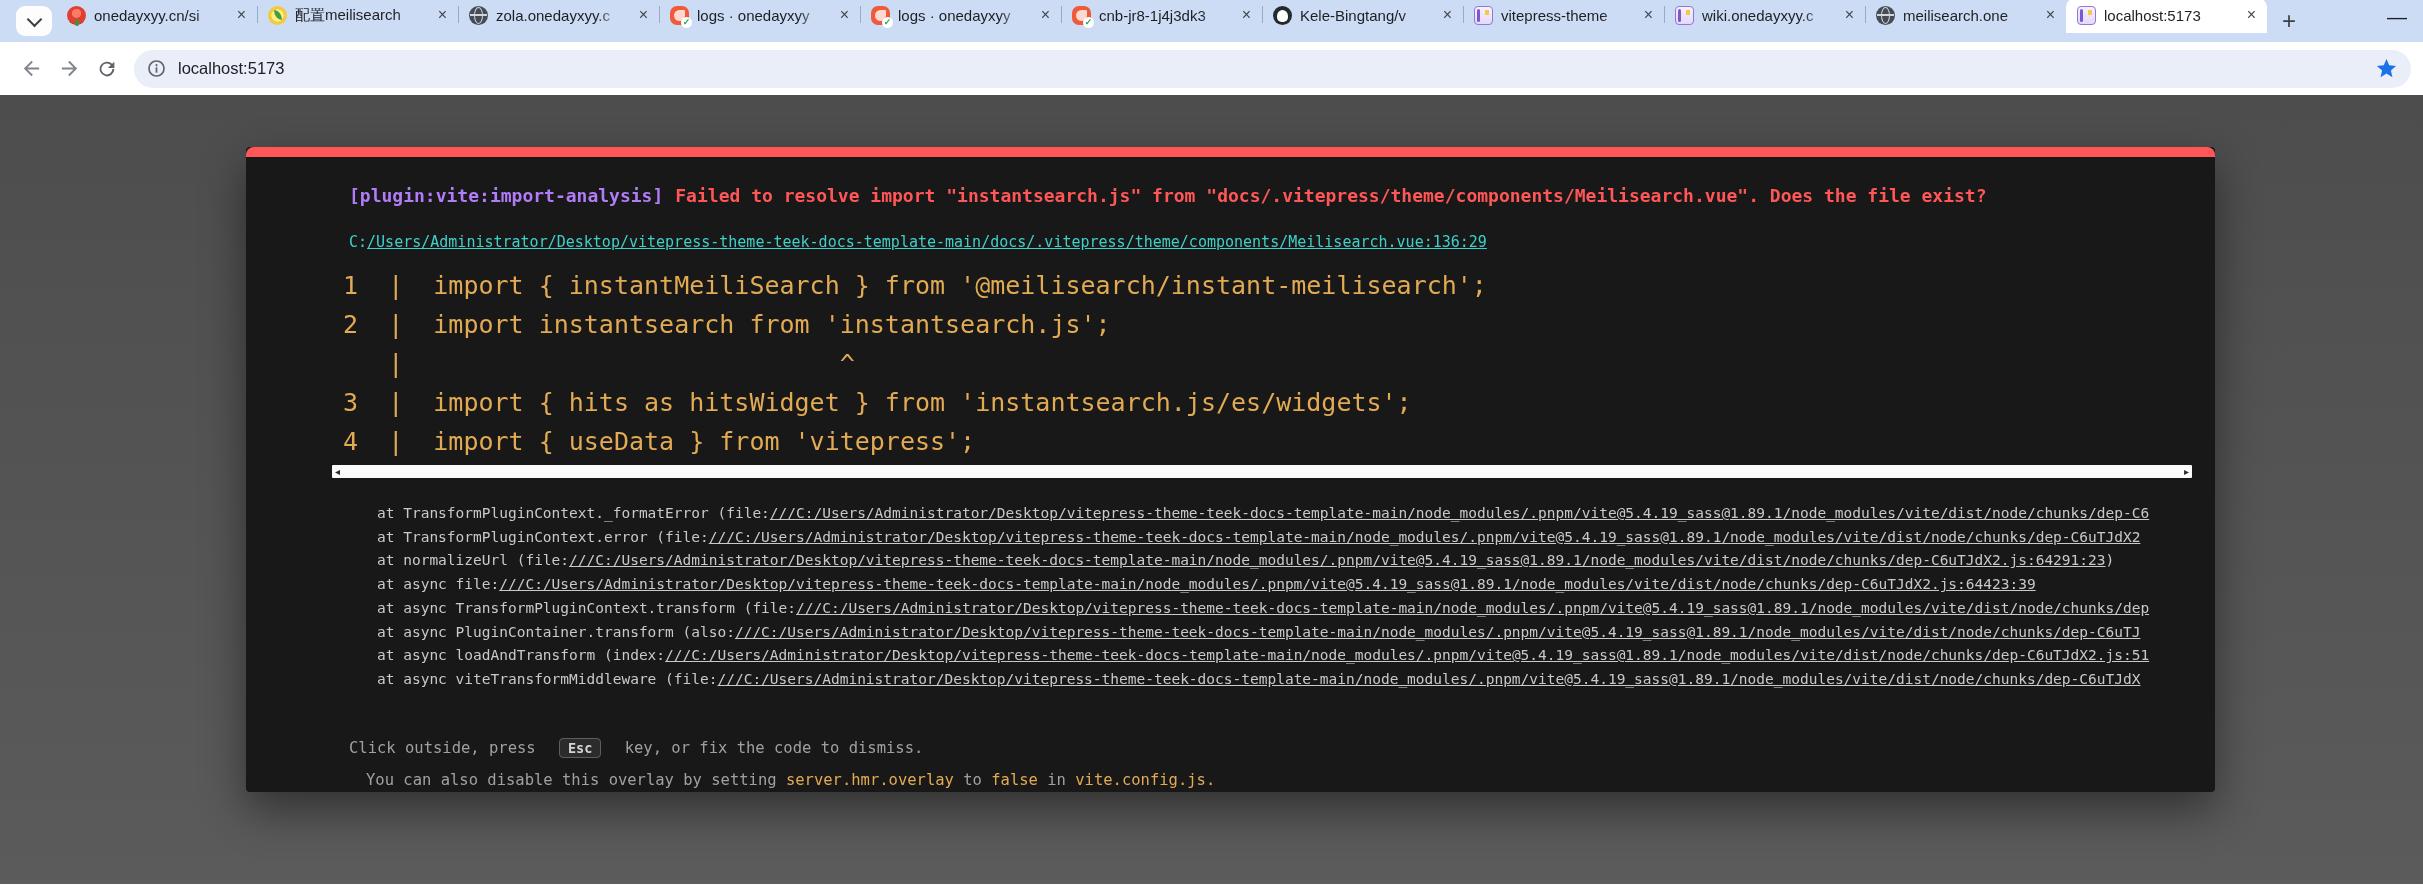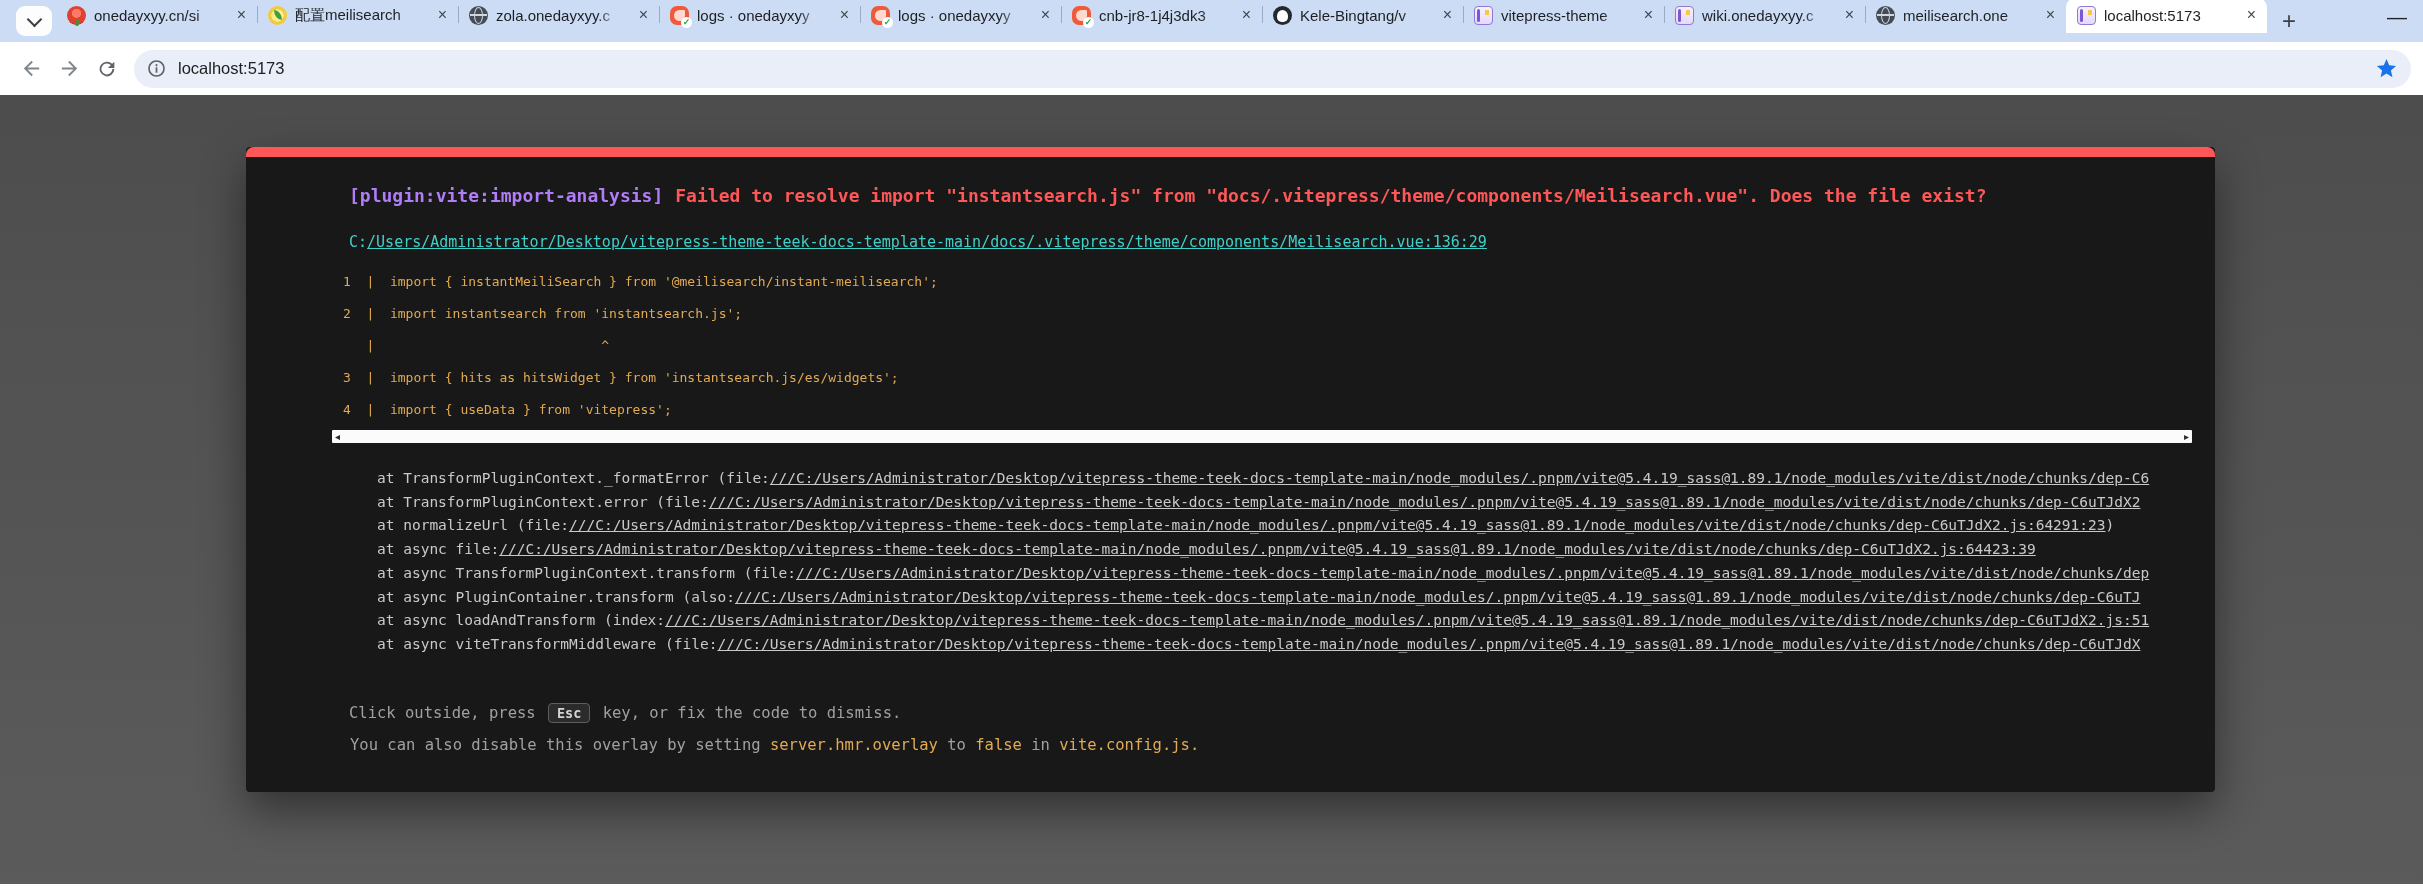--- a/index.html
+++ b/index.html
@@ -70,36 +70,36 @@
   .redbar{height:10px;background:var(--red,#ff5757);border-radius:8px 8px 0 0}
   .win-content{padding:28px 23px 0 86px}
 
   .message{margin-left:17px;font-size:18px;font-weight:600;white-space:nowrap}
   .msg-plugin{color:var(--purple,#b07cf7);margin-right:12px}
   .msg-body{color:var(--red,#ff5757)}
 
   .file{margin:27px 0 0 17px;font-size:15px;color:var(--cyan,#3fd0ca);white-space:nowrap;cursor:pointer}
   .file .lnk{text-decoration:underline}
 
-  .code-frame{margin:15px 0 0;padding-left:11px;font-size:13px;line-height:32px;color:var(--yellow,#e2aa53);
+  .code-frame{margin:15px 0 0;padding-left:11px;font-size:25px;line-height:39px;color:var(--yellow,#e2aa53);
        white-space:pre;overflow:hidden;width:1860px}
 
   .hscroll{margin-top:4px;width:1860px;height:13px;background:#fbfbfb;border-radius:1px;display:flex;
        align-items:center;justify-content:space-between;padding:0 3px;box-sizing:border-box;cursor:pointer}
   .hscroll .arr{font-size:10px;color:#2b2b2b;line-height:1;font-family:"DejaVu Sans",sans-serif}
 
   .stack{margin:24px 0 0 45px;font-size:14.5px;line-height:23.7px;color:var(--stack,#c9c9c9);
        width:1815px;overflow:hidden}
   .stack-line{white-space:nowrap;overflow:hidden}
   .stack-link{text-decoration:underline;cursor:pointer}
 
   .tip1{margin:46px 0 0 17px;font-size:15.5px;color:#a0a0a0}
   .kbd{display:inline-block;padding:1px 8px;border:1px solid #5e5e5e;border-radius:4px;background:#2b2b2b;
-       color:#d4d4d4;font-size:13.5px;font-weight:bold;margin:0 3px}
-  .tip2{margin:13px 0 0 18px;font-size:15.5px;color:#a0a0a0}
+       color:#d4d4d4;font-size:13.5px;font-weight:bold;margin:0 14px}
+  .tip2{margin:13px 0 0 34px;font-size:15.5px;color:#a0a0a0}
   .tip-code{color:var(--yellow,#e2aa53)}
 </style>
 </head>
 <body>
 
 <div class="tabstrip">
   <div class="tab-search">
     <span class="chev"></span>
   </div>
   <div class="tab-list">

